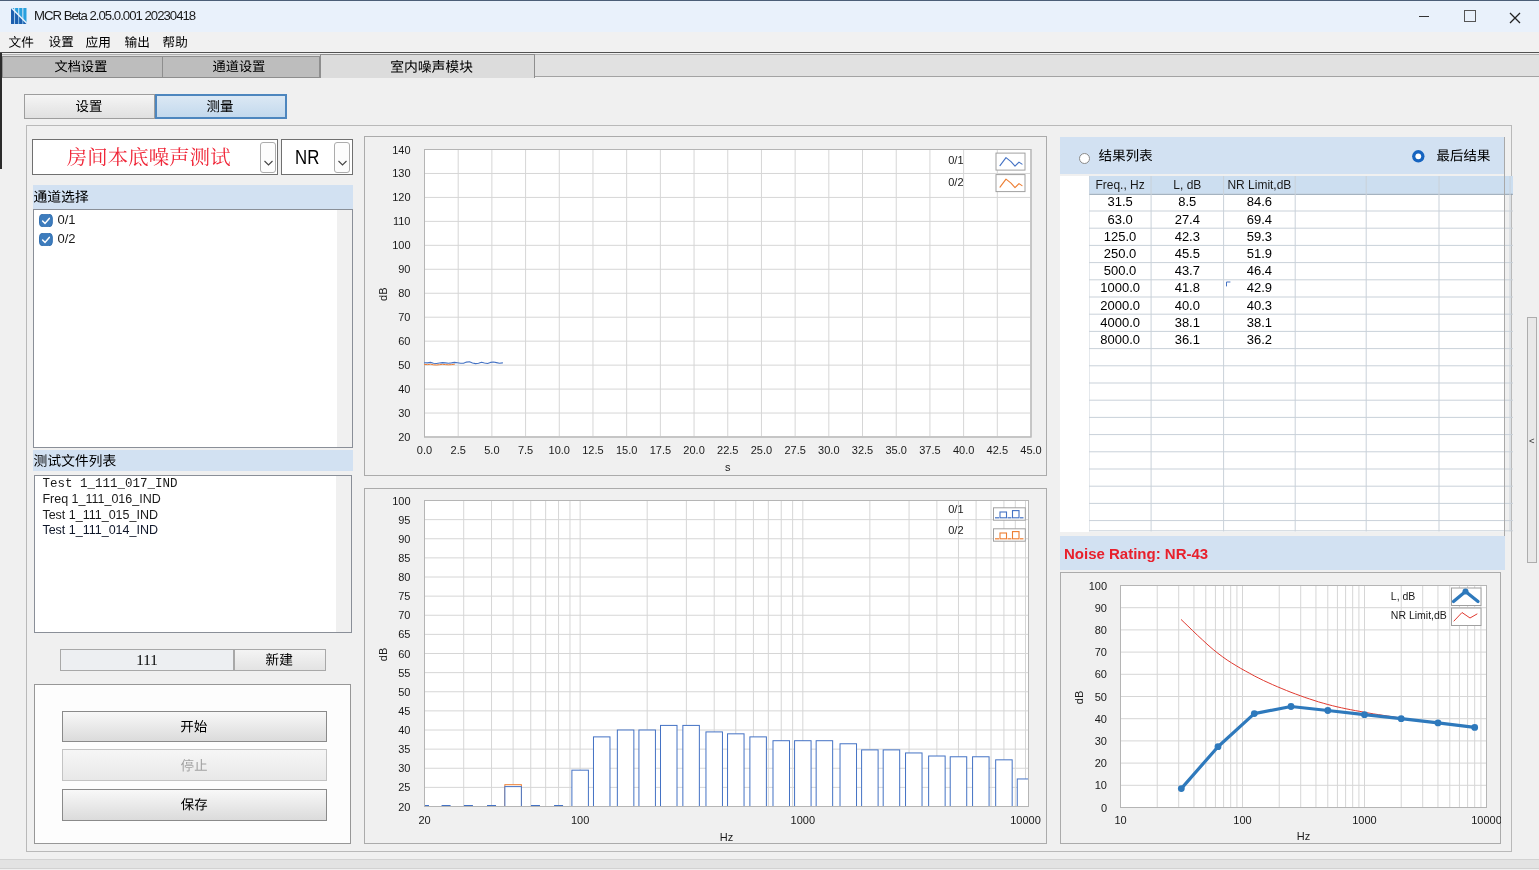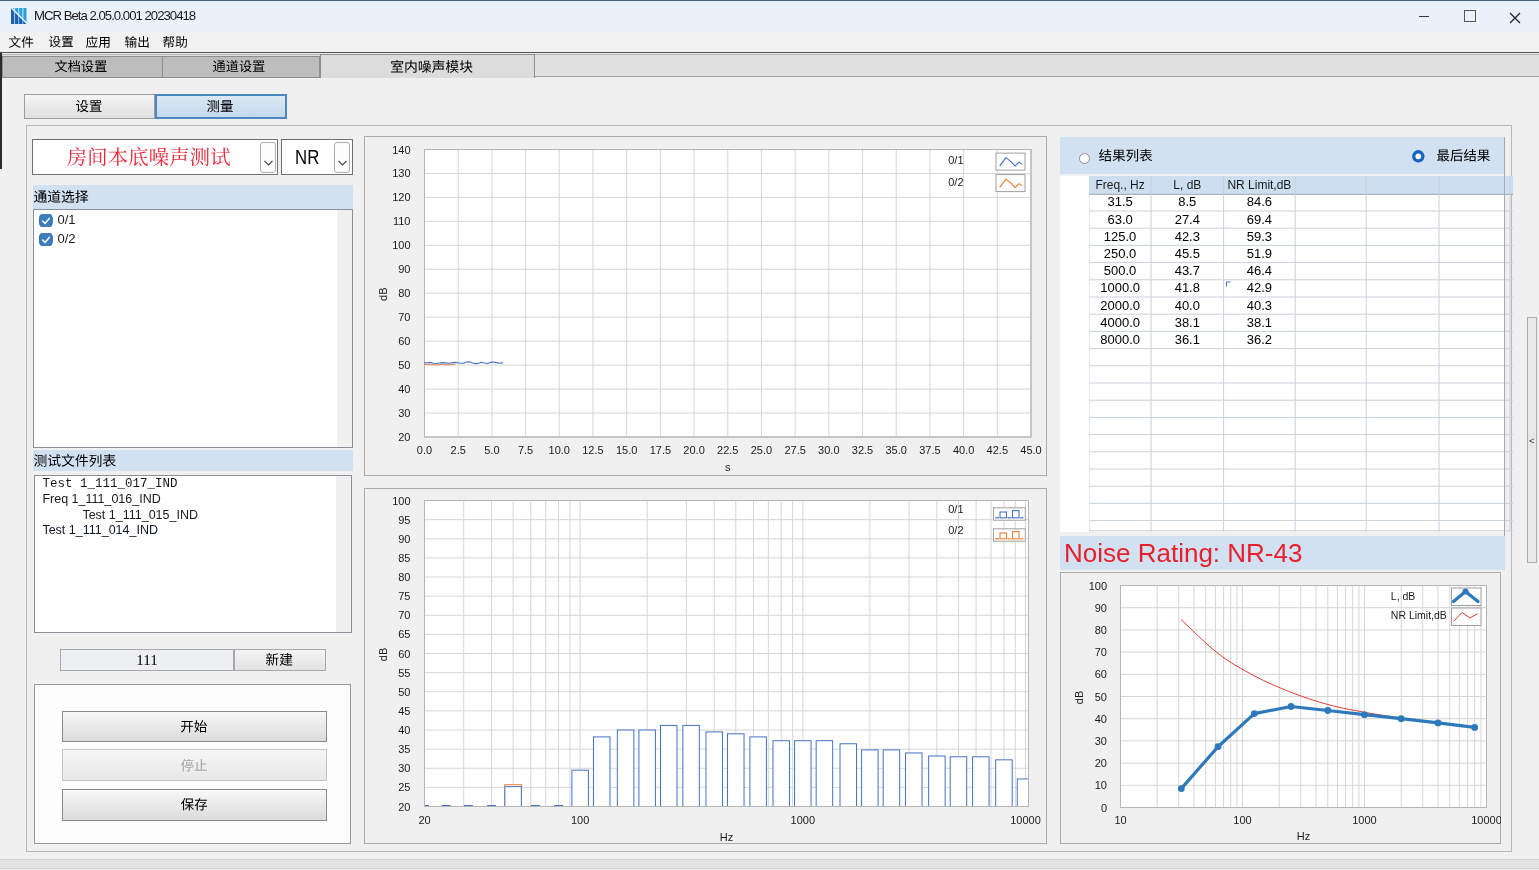--- a/index.html
+++ b/index.html
@@ -92,21 +92,21 @@
     </svg></div>
 <div style="position:absolute;left:57.5px;top:228.75px;height:19.5px;line-height:19.5px;font-family:'Liberation Sans',sans-serif;font-size:13px;color:#1a1a1a;white-space:pre;font-weight:400;">0/2</div>
 <div style="position:absolute;left:32.5px;top:449.5px;width:320px;height:21px;background:#D2E1F2;"></div>
 <svg style="position:absolute;left:32.5px;top:452.6px;" width="83.8" height="14.9" viewBox="-0.5 -12.7 83.8 14.9">
     <path d="M6.7 -1.3 7.4 -1.7Q7.7 -1.3 8.1 -0.9Q8.4 -0.5 8.8 -0.1Q9.1 0.2 9.3 0.5L8.6 1.0Q8.4 0.7 8.1 0.3Q7.8 -0.1 7.4 -0.5Q7.1 -0.9 6.7 -1.3ZM4.3 -10.8H9.0V-2.2H8.1V-10.0H5.1V-2.1H4.3ZM12.0 -11.4H12.8V-0.1Q12.8 0.3 12.7 0.5Q12.6 0.8 12.3 0.9Q12.1 1.0 11.6 1.0Q11.1 1.1 10.4 1.1Q10.4 0.9 10.3 0.6Q10.2 0.4 10.1 0.2Q10.7 0.2 11.1 0.2Q11.5 0.2 11.7 0.2Q12.0 0.2 12.0 -0.1ZM10.1 -10.3H10.9V-2.1H10.1ZM6.1 -9.0H6.9V-4.1Q6.9 -3.4 6.8 -2.7Q6.7 -2.0 6.4 -1.3Q6.2 -0.6 5.6 -0.0Q5.0 0.6 4.1 1.1Q4.0 1.0 3.9 0.9Q3.9 0.7 3.8 0.6Q3.7 0.5 3.6 0.4Q4.4 -0.0 5.0 -0.5Q5.5 -1.1 5.7 -1.7Q6.0 -2.3 6.1 -2.9Q6.1 -3.5 6.1 -4.1ZM1.1 -10.7 1.7 -11.4Q2.1 -11.3 2.5 -11.0Q3.0 -10.7 3.4 -10.5Q3.7 -10.2 4.0 -10.0L3.4 -9.2Q3.1 -9.4 2.7 -9.7Q2.4 -9.9 1.9 -10.2Q1.5 -10.5 1.1 -10.7ZM0.5 -7.0 1.1 -7.7Q1.5 -7.5 1.9 -7.3Q2.4 -7.0 2.7 -6.8Q3.1 -6.6 3.4 -6.3L2.8 -5.5Q2.6 -5.7 2.2 -6.0Q1.8 -6.2 1.3 -6.5Q0.9 -6.8 0.5 -7.0ZM0.8 0.4Q1.1 -0.2 1.4 -0.9Q1.7 -1.6 2.1 -2.5Q2.4 -3.3 2.7 -4.0L3.5 -3.5Q3.3 -2.8 3.0 -2.0Q2.7 -1.2 2.3 -0.5Q2.0 0.3 1.7 0.9Z M15.5 -10.7 16.2 -11.3Q16.5 -11.0 16.9 -10.7Q17.3 -10.3 17.6 -10.0Q18.0 -9.6 18.2 -9.4L17.5 -8.6Q17.2 -8.9 16.9 -9.3Q16.6 -9.6 16.2 -10.0Q15.8 -10.4 15.5 -10.7ZM16.3 0.7 16.1 -0.2 16.4 -0.6 18.9 -2.2Q19.0 -2.0 19.1 -1.8Q19.1 -1.5 19.2 -1.3Q18.3 -0.7 17.8 -0.4Q17.2 -0.0 16.9 0.2Q16.6 0.4 16.5 0.5Q16.4 0.7 16.3 0.7ZM14.5 -7.3H16.9V-6.3H14.5ZM18.6 -8.7H27.0V-7.7H18.6ZM19.0 -5.7H22.7V-4.8H19.0ZM20.5 -5.2H21.4V-1.0L20.5 -0.9ZM18.8 -0.8Q19.6 -1.0 20.7 -1.4Q21.8 -1.7 23.0 -2.0L23.2 -1.1Q22.1 -0.8 21.0 -0.4Q19.9 -0.1 19.1 0.1ZM24.5 -11.0 25.2 -11.4Q25.7 -11.0 26.1 -10.4Q26.5 -9.9 26.8 -9.5L26.0 -9.0Q25.8 -9.4 25.4 -10.0Q25.0 -10.5 24.5 -11.0ZM23.1 -11.5H24.1Q24.1 -9.7 24.2 -8.0Q24.3 -6.4 24.4 -5.0Q24.5 -3.6 24.7 -2.5Q25.0 -1.5 25.2 -0.9Q25.5 -0.3 25.8 -0.3Q26.0 -0.3 26.1 -0.8Q26.3 -1.4 26.3 -2.4Q26.4 -2.3 26.6 -2.2Q26.7 -2.1 26.9 -2.0Q27.1 -1.9 27.1 -1.8Q27.0 -1.0 26.9 -0.4Q26.7 0.2 26.6 0.5Q26.4 0.8 26.2 0.9Q26.0 1.1 25.8 1.1Q25.2 1.0 24.7 0.4Q24.3 -0.2 24.0 -1.3Q23.7 -2.4 23.5 -4.0Q23.3 -5.6 23.2 -7.5Q23.1 -9.4 23.1 -11.5ZM16.3 0.7Q16.2 0.6 16.1 0.4Q16.0 0.3 15.9 0.1Q15.8 -0.1 15.7 -0.2Q15.9 -0.3 16.2 -0.6Q16.4 -0.9 16.4 -1.3V-7.3H17.4V-0.4Q17.4 -0.4 17.3 -0.3Q17.2 -0.2 17.0 -0.1Q16.8 0.0 16.7 0.2Q16.5 0.3 16.4 0.5Q16.3 0.6 16.3 0.7Z M37.6 -8.7 38.7 -8.4Q37.8 -5.9 36.4 -4.1Q35.1 -2.2 33.2 -1.0Q31.3 0.3 28.7 1.1Q28.7 0.9 28.6 0.8Q28.5 0.6 28.3 0.4Q28.2 0.2 28.1 0.1Q30.6 -0.6 32.4 -1.8Q34.2 -2.9 35.5 -4.6Q36.8 -6.3 37.6 -8.7ZM31.3 -8.6Q32.1 -6.5 33.4 -4.8Q34.8 -3.0 36.7 -1.8Q38.5 -0.6 40.9 0.1Q40.8 0.2 40.7 0.3Q40.6 0.5 40.4 0.7Q40.3 0.9 40.2 1.0Q37.8 0.3 35.9 -1.0Q34.0 -2.3 32.6 -4.1Q31.3 -6.0 30.4 -8.3ZM28.3 -9.2H40.8V-8.1H28.3ZM33.4 -11.4 34.5 -11.7Q34.8 -11.2 35.1 -10.6Q35.5 -10.0 35.6 -9.6L34.5 -9.2Q34.3 -9.6 34.0 -10.2Q33.7 -10.8 33.4 -11.4Z M49.7 -11.4H50.8V1.1H49.7ZM47.4 -10.9 48.4 -10.7Q48.2 -9.7 47.9 -8.8Q47.6 -7.9 47.3 -7.1Q46.9 -6.3 46.5 -5.7Q46.5 -5.7 46.3 -5.8Q46.1 -5.9 46.0 -6.0Q45.8 -6.1 45.7 -6.2Q46.1 -6.7 46.4 -7.5Q46.7 -8.3 47.0 -9.1Q47.2 -10.0 47.4 -10.9ZM47.5 -8.8H53.9V-7.8H47.2ZM45.8 -4.7H54.5V-3.7H45.8ZM45.1 -11.5 46.1 -11.2Q45.6 -10.1 45.1 -8.9Q44.5 -7.8 43.8 -6.8Q43.2 -5.8 42.4 -5.0Q42.4 -5.1 42.3 -5.3Q42.2 -5.5 42.1 -5.7Q41.9 -5.9 41.8 -6.0Q42.5 -6.7 43.1 -7.6Q43.7 -8.5 44.2 -9.5Q44.7 -10.5 45.1 -11.5ZM43.7 -8.0 44.7 -9.0 44.7 -8.9V1.1H43.7Z M56.0 -10.8H63.1V-9.9H56.0ZM58.4 -10.4 59.4 -10.3Q59.1 -9.0 58.8 -7.8Q58.4 -6.6 57.9 -5.6Q57.3 -4.6 56.7 -3.8Q56.7 -3.9 56.5 -4.0Q56.4 -4.2 56.2 -4.3Q56.0 -4.4 55.9 -4.5Q56.5 -5.2 57.0 -6.1Q57.5 -7.1 57.8 -8.2Q58.2 -9.3 58.4 -10.4ZM58.4 -7.8H61.9V-6.8H58.1ZM61.7 -7.8H61.8L62.0 -7.8L62.7 -7.6Q62.3 -5.2 61.5 -3.5Q60.7 -1.8 59.6 -0.6Q58.4 0.5 56.9 1.2Q56.8 1.0 56.7 0.9Q56.6 0.7 56.5 0.6Q56.4 0.4 56.3 0.3Q57.6 -0.2 58.7 -1.3Q59.9 -2.3 60.6 -3.9Q61.4 -5.5 61.7 -7.6ZM57.7 -4.2 58.3 -4.9Q58.7 -4.7 59.1 -4.4Q59.6 -4.0 60.0 -3.7Q60.4 -3.4 60.6 -3.2L60.0 -2.3Q59.8 -2.5 59.4 -2.9Q59.0 -3.2 58.5 -3.6Q58.1 -3.9 57.7 -4.2ZM64.1 -10.0H65.1V-2.3H64.1ZM66.9 -11.5H67.9V-0.2Q67.9 0.2 67.8 0.5Q67.7 0.7 67.4 0.9Q67.1 1.0 66.6 1.0Q66.0 1.1 65.3 1.0Q65.2 0.9 65.1 0.6Q65.0 0.3 64.9 0.0Q65.5 0.1 66.0 0.1Q66.4 0.1 66.6 0.1Q66.8 0.1 66.8 -0.0Q66.9 -0.1 66.9 -0.2Z M70.5 -10.4H81.5V-9.5H70.5ZM71.2 -8.3H80.8V-7.4H71.2ZM69.9 -6.2H81.9V-5.3H69.9ZM75.3 -11.6H76.4V-5.5H75.3ZM75.1 -6.0 76.0 -5.6Q75.5 -4.9 74.8 -4.4Q74.1 -3.8 73.4 -3.3Q72.6 -2.8 71.8 -2.4Q71.0 -2.0 70.2 -1.7Q70.1 -1.8 70.0 -2.0Q69.9 -2.1 69.7 -2.3Q69.6 -2.4 69.5 -2.5Q70.3 -2.8 71.1 -3.1Q71.9 -3.5 72.6 -4.0Q73.4 -4.4 74.0 -4.9Q74.7 -5.5 75.1 -6.0ZM76.7 -5.7Q77.1 -4.4 77.9 -3.3Q78.7 -2.2 79.8 -1.4Q80.9 -0.7 82.3 -0.3Q82.2 -0.2 82.1 0.0Q82.0 0.2 81.9 0.3Q81.7 0.5 81.7 0.6Q80.2 0.2 79.1 -0.7Q77.9 -1.6 77.1 -2.8Q76.3 -4.0 75.7 -5.5ZM80.7 -4.8 81.5 -4.2Q80.8 -3.6 80.0 -3.0Q79.2 -2.4 78.5 -2.0L77.8 -2.6Q78.3 -2.8 78.8 -3.2Q79.3 -3.6 79.8 -4.0Q80.3 -4.4 80.7 -4.8ZM72.5 1.1 72.4 0.2 72.9 -0.2 77.0 -1.4Q77.0 -1.2 77.1 -1.0Q77.1 -0.7 77.2 -0.5Q75.7 -0.1 74.8 0.2Q74.0 0.5 73.5 0.7Q73.0 0.8 72.8 0.9Q72.6 1.0 72.5 1.1ZM72.5 1.1Q72.5 1.0 72.4 0.8Q72.3 0.6 72.2 0.4Q72.1 0.3 72.0 0.2Q72.2 0.1 72.4 -0.1Q72.6 -0.4 72.6 -0.8V-3.7H73.6V0.1Q73.6 0.1 73.5 0.2Q73.4 0.3 73.2 0.4Q73.1 0.5 72.9 0.6Q72.7 0.7 72.6 0.9Q72.5 1.0 72.5 1.1Z" fill="#000"></path>
   </svg>
 <div style="position:absolute;left:33.8px;top:474.5px;width:318.2px;height:158px;background:#fff;border:1px solid #8A8F98;box-sizing:border-box;"></div>
 <div style="position:absolute;left:336px;top:475.5px;width:15px;height:156px;background:#F0F0F0;"></div>
 <div style="position:absolute;left:42.4px;top:475.225px;height:18.75px;line-height:18.75px;font-family:Liberation Mono, monospace;font-size:12.5px;color:#1a1a1a;white-space:pre;font-weight:400;">Test 1_111_017_IND</div>
 <div style="position:absolute;left:42.4px;top:490.425px;height:18.75px;line-height:18.75px;font-family:'Liberation Sans',sans-serif;font-size:12.5px;color:#1a1a1a;white-space:pre;font-weight:400;">Freq 1_111_016_IND</div>
-<div style="position:absolute;left:42.4px;top:505.625px;height:18.75px;line-height:18.75px;font-family:'Liberation Sans',sans-serif;font-size:12.5px;color:#1a1a1a;white-space:pre;font-weight:400;margin-left:40px;">Test 1_111_015_IND</div>
+<div style="position:absolute;left:42.4px;top:505.625px;height:18.75px;line-height:18.75px;font-family:'Liberation Sans',sans-serif;font-size:12.5px;color:#1a1a1a;white-space:pre;font-weight:400;">Test 1_111_015_IND</div>
 <div style="position:absolute;left:42.4px;top:520.825px;height:18.75px;line-height:18.75px;font-family:'Liberation Sans',sans-serif;font-size:12.5px;color:#0f172a;white-space:pre;font-weight:400;">Test 1_111_014_IND</div>
 <div style="position:absolute;left:60.2px;top:649px;width:173.8px;height:21.5px;background:#EDEFF2;border:1px solid #A8A8A8;box-sizing:border-box;"></div>
 <div style="position:absolute;left:-53px;width:400px;text-align:center;top:648.55px;height:22.5px;line-height:22.5px;font-family:'Liberation Serif',serif;font-size:15px;color:#000;white-space:pre;font-weight:400;">111</div>
 <div style="position:absolute;left:234px;top:649px;width:92px;height:21.5px;background:linear-gradient(#F4F4F4,#E3E3E3);border:1px solid #A8A8A8;box-sizing:border-box;"></div>
 <svg style="position:absolute;left:265.4px;top:652.4px;" width="28.5" height="14.7" viewBox="-0.4 -12.6 28.5 14.7">
     <path d="M8.1 -6.9H13.2V-6.0H8.1ZM0.8 -10.1H6.9V-9.3H0.8ZM0.7 -4.7H7.0V-3.8H0.7ZM0.6 -7.0H7.2V-6.1H0.6ZM10.7 -6.5H11.7V1.0H10.7ZM1.7 -9.0 2.6 -9.2Q2.8 -8.7 3.0 -8.2Q3.1 -7.6 3.2 -7.2L2.3 -7.0Q2.2 -7.4 2.1 -8.0Q2.0 -8.5 1.7 -9.0ZM5.2 -9.2 6.2 -9.0Q5.9 -8.4 5.7 -7.7Q5.5 -7.1 5.2 -6.6L4.4 -6.8Q4.5 -7.2 4.7 -7.6Q4.8 -8.0 5.0 -8.4Q5.1 -8.9 5.2 -9.2ZM11.9 -11.3 12.8 -10.6Q12.1 -10.3 11.3 -10.1Q10.5 -9.9 9.6 -9.8Q8.8 -9.6 8.0 -9.5Q7.9 -9.6 7.8 -9.9Q7.7 -10.1 7.6 -10.3Q8.4 -10.4 9.2 -10.6Q10.0 -10.7 10.7 -10.9Q11.5 -11.1 11.9 -11.3ZM3.0 -11.4 3.9 -11.6Q4.1 -11.2 4.4 -10.7Q4.6 -10.2 4.7 -9.9L3.8 -9.6Q3.7 -9.9 3.4 -10.5Q3.2 -11.0 3.0 -11.4ZM3.5 -6.5H4.4V-0.2Q4.4 0.1 4.3 0.3Q4.2 0.5 4.0 0.6Q3.8 0.8 3.4 0.8Q3.0 0.8 2.5 0.8Q2.5 0.6 2.4 0.4Q2.3 0.1 2.2 -0.1Q2.6 -0.1 2.9 -0.1Q3.2 -0.1 3.3 -0.1Q3.5 -0.1 3.5 -0.2ZM7.6 -10.3H8.6V-5.5Q8.6 -4.8 8.5 -3.9Q8.5 -3.1 8.3 -2.2Q8.2 -1.3 7.9 -0.5Q7.6 0.3 7.2 1.0Q7.1 0.9 6.9 0.8Q6.8 0.6 6.6 0.5Q6.5 0.4 6.4 0.3Q6.9 -0.5 7.2 -1.5Q7.5 -2.5 7.6 -3.6Q7.6 -4.6 7.6 -5.5ZM5.0 -2.9 5.7 -3.3Q6.0 -2.8 6.3 -2.2Q6.7 -1.6 6.8 -1.1L6.1 -0.7Q5.9 -1.2 5.6 -1.8Q5.3 -2.4 5.0 -2.9ZM1.9 -3.2 2.7 -3.0Q2.5 -2.3 2.1 -1.6Q1.7 -0.9 1.3 -0.4Q1.2 -0.5 0.9 -0.7Q0.7 -0.8 0.6 -0.9Q1.0 -1.4 1.3 -2.0Q1.7 -2.6 1.9 -3.2Z M18.3 -8.6H26.8V-7.7H18.3ZM19.0 -4.8H26.2V-4.0H19.0ZM18.4 -2.9H26.7V-2.1H18.4ZM21.8 -11.6H22.8V-0.7H21.8ZM19.2 -10.4H25.9V-5.8H19.1V-6.7H25.0V-9.6H19.2ZM14.7 -10.7H17.8V-9.8H14.7ZM15.7 -6.8H17.8V-5.9H15.6ZM17.4 -6.8H17.6L17.8 -6.8L18.4 -6.7Q18.1 -3.7 17.2 -1.8Q16.4 0.1 15.1 1.1Q15.0 1.0 14.9 0.9Q14.7 0.7 14.6 0.6Q14.4 0.5 14.3 0.4Q15.6 -0.5 16.4 -2.2Q17.2 -4.0 17.4 -6.6ZM15.7 -4.7Q16.1 -3.3 16.7 -2.4Q17.4 -1.5 18.3 -1.0Q19.3 -0.5 20.4 -0.4Q21.5 -0.2 22.8 -0.2Q23.0 -0.2 23.4 -0.2Q23.8 -0.2 24.4 -0.2Q24.9 -0.2 25.4 -0.2Q26.0 -0.2 26.4 -0.2Q26.9 -0.2 27.1 -0.2Q27.0 -0.1 26.9 0.1Q26.8 0.3 26.8 0.4Q26.7 0.6 26.7 0.8H26.0H22.8Q21.3 0.8 20.1 0.6Q18.8 0.4 17.8 -0.2Q16.8 -0.8 16.1 -1.8Q15.4 -2.8 14.9 -4.4ZM15.1 -5.4Q15.1 -5.5 15.0 -5.7Q14.9 -5.8 14.9 -6.0Q14.8 -6.2 14.7 -6.3Q14.9 -6.3 15.1 -6.5Q15.4 -6.8 15.6 -7.1Q15.7 -7.3 16.1 -7.9Q16.4 -8.4 16.8 -9.2Q17.1 -9.9 17.4 -10.6V-10.7L17.8 -10.9L18.5 -10.5Q17.9 -9.2 17.2 -8.0Q16.5 -6.8 15.9 -6.0V-6.0Q15.9 -6.0 15.8 -5.9Q15.7 -5.9 15.5 -5.8Q15.4 -5.7 15.2 -5.6Q15.1 -5.5 15.1 -5.4Z" fill="#000"></path>
   </svg>
 <div style="position:absolute;left:34px;top:683.5px;width:317px;height:160px;background:#FDFDFD;border:1px solid #979797;box-sizing:border-box;"></div>
 <div style="position:absolute;left:62px;top:710.5px;width:265px;height:31px;background:linear-gradient(#F8F8F8,#DBDBDB);border:1px solid #8A8A8A;box-sizing:border-box;"></div>
 <svg style="position:absolute;left:180.4px;top:718.8px;" width="27.9" height="14.5" viewBox="-0.3 -12.4 27.9 14.5">
@@ -193,21 +193,21 @@
       <text x="98.29999999999995" y="150.79999999999998" font-size="13" fill="#000" text-anchor="middle" font-family="'Liberation Sans',sans-serif">38.1</text>
       <text x="170.39999999999986" y="150.79999999999998" font-size="13" fill="#000" text-anchor="middle" font-family="'Liberation Sans',sans-serif">38.1</text>
       <text x="31.09999999999991" y="168.0" font-size="13" fill="#000" text-anchor="middle" font-family="'Liberation Sans',sans-serif">8000.0</text>
       <text x="98.29999999999995" y="168.0" font-size="13" fill="#000" text-anchor="middle" font-family="'Liberation Sans',sans-serif">36.1</text>
       <text x="170.39999999999986" y="168.0" font-size="13" fill="#000" text-anchor="middle" font-family="'Liberation Sans',sans-serif">36.2</text>
       <line x1="0" y1="354.79999999999995" x2="424.0" y2="354.79999999999995" stroke="#C9D1D9" stroke-width="1"></line>
       <polyline points="137.5,110.0 137.5,106.0 141.0,106.0" fill="none" stroke="#4472C4" stroke-width="1" stroke-linecap="round" stroke-linejoin="round"></polyline>
     </svg></div>
 <div style="position:absolute;left:1504px;top:137px;width:1px;height:433.3px;background:#A9A9A9;"></div>
 <div style="position:absolute;left:1060.3px;top:536.3px;width:444.3px;height:34px;background:#D2E1F2;"></div>
-<div style="position:absolute;left:1064px;top:538.675px;height:29.25px;line-height:29.25px;font-family:'Liberation Sans',sans-serif;font-size:26px;color:#E8202C;white-space:pre;font-weight:400;">Noise Rating: NR-43</div>
+<div style="position:absolute;left:1064px;top:538.675px;height:29.25px;line-height:29.25px;font-family:'Liberation Sans',sans-serif;font-size:15px;color:#E8202C;white-space:pre;font-weight:700;">Noise Rating: NR-43</div>
 <div style="position:absolute;left:364px;top:136px;width:638px;height:341px;"><svg width="683" height="341" viewBox="0 0 683 341">
       <rect x="0.5" y="0.5" width="682" height="339" fill="#F0F0F0" stroke="#ABABAB" stroke-width="1"></rect>
       <rect x="60.5" y="13.5" width="606.5" height="287.5" fill="#FFFFFF" stroke="#B5B5B5" stroke-width="1"></rect>
       <line x1="60.5" y1="13.5" x2="667" y2="13.5" stroke="#D6D6D6" stroke-width="1"></line>
       <text x="46.5" y="17.5" font-size="11" fill="#1a1a1a" text-anchor="end" font-family="'Liberation Sans',sans-serif">140</text>
       <line x1="60.5" y1="37.45833333333333" x2="667" y2="37.45833333333333" stroke="#D6D6D6" stroke-width="1"></line>
       <text x="46.5" y="41.45833333333333" font-size="11" fill="#1a1a1a" text-anchor="end" font-family="'Liberation Sans',sans-serif">130</text>
       <line x1="60.5" y1="61.416666666666664" x2="667" y2="61.416666666666664" stroke="#D6D6D6" stroke-width="1"></line>
       <text x="46.5" y="65.41666666666666" font-size="11" fill="#1a1a1a" text-anchor="end" font-family="'Liberation Sans',sans-serif">120</text>
       <line x1="60.5" y1="85.375" x2="667" y2="85.375" stroke="#D6D6D6" stroke-width="1"></line>

